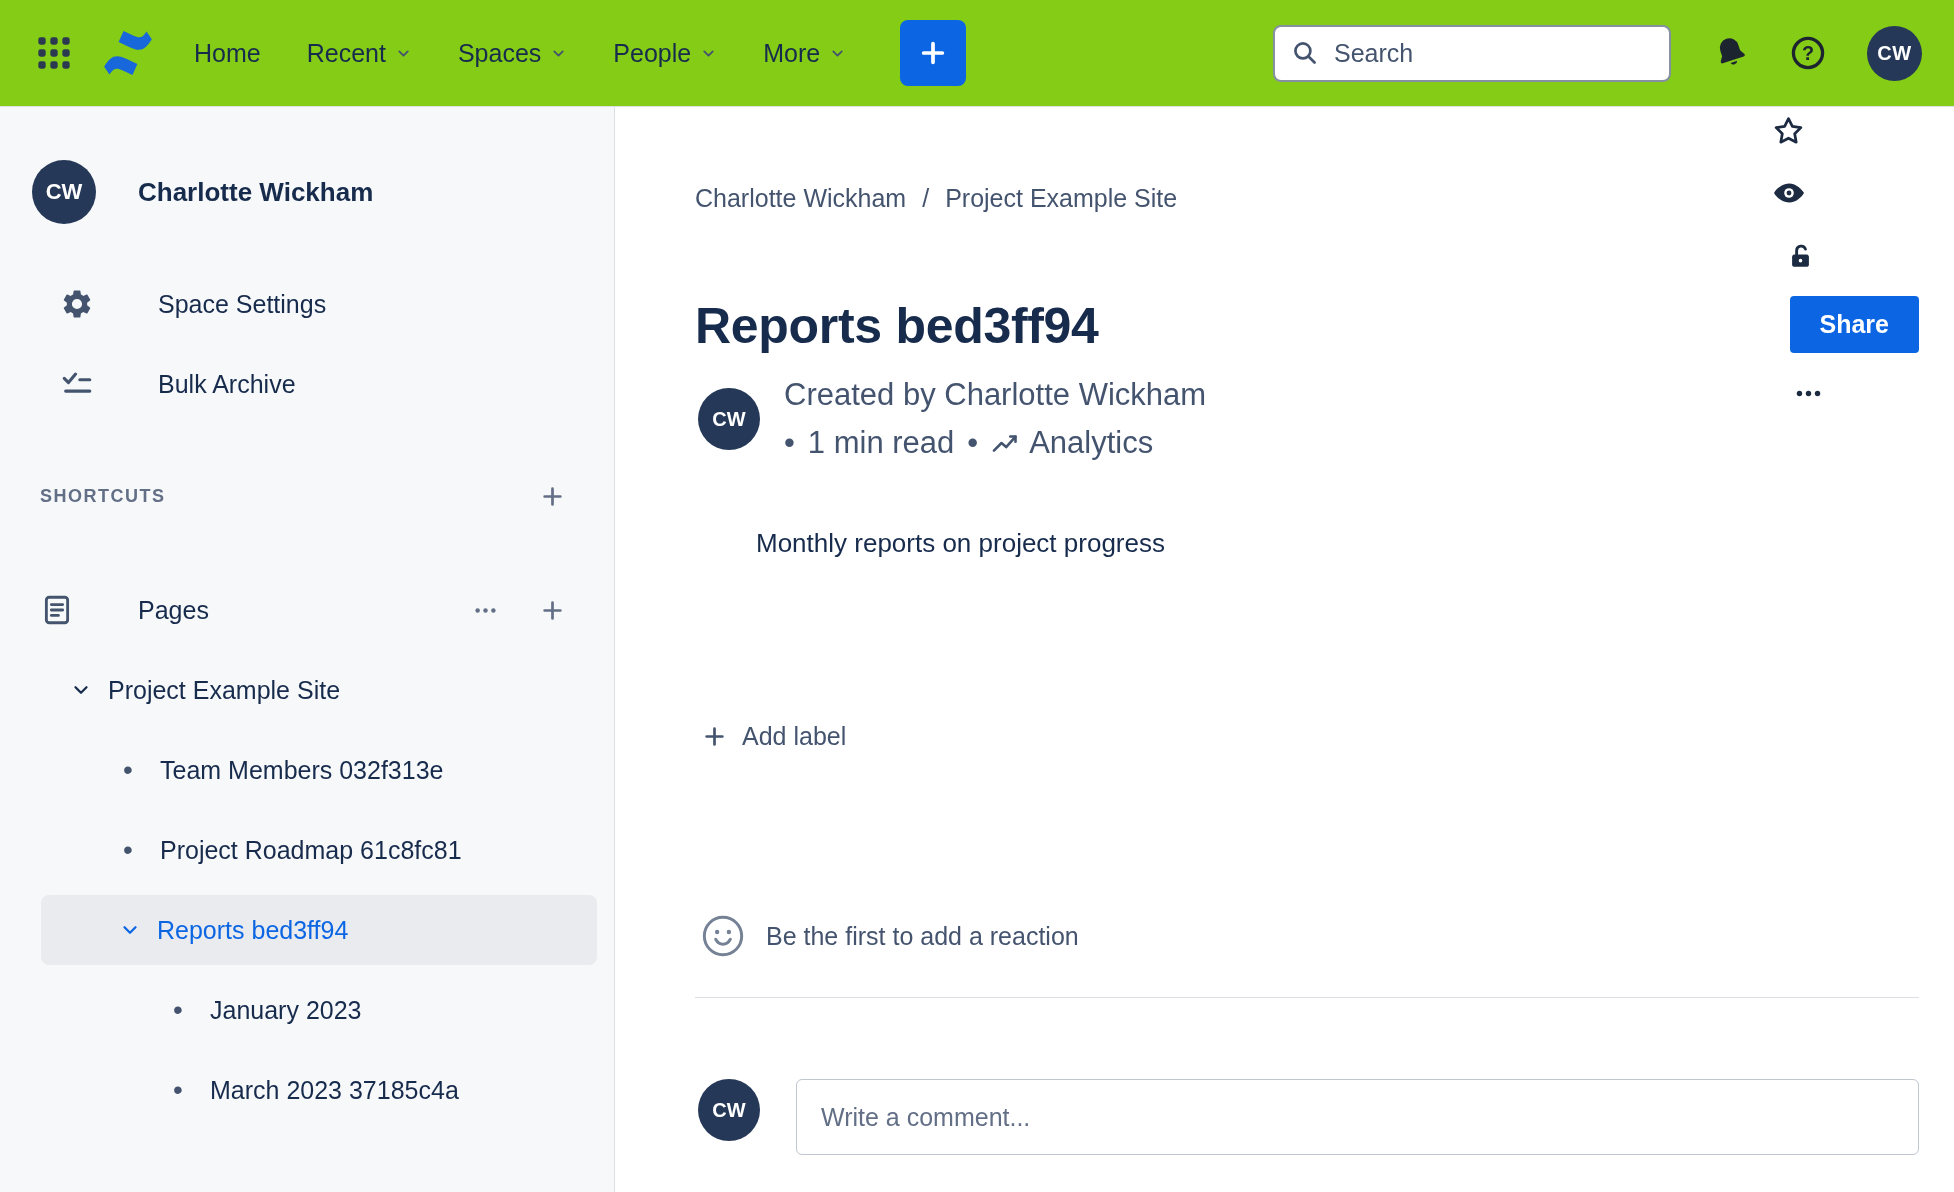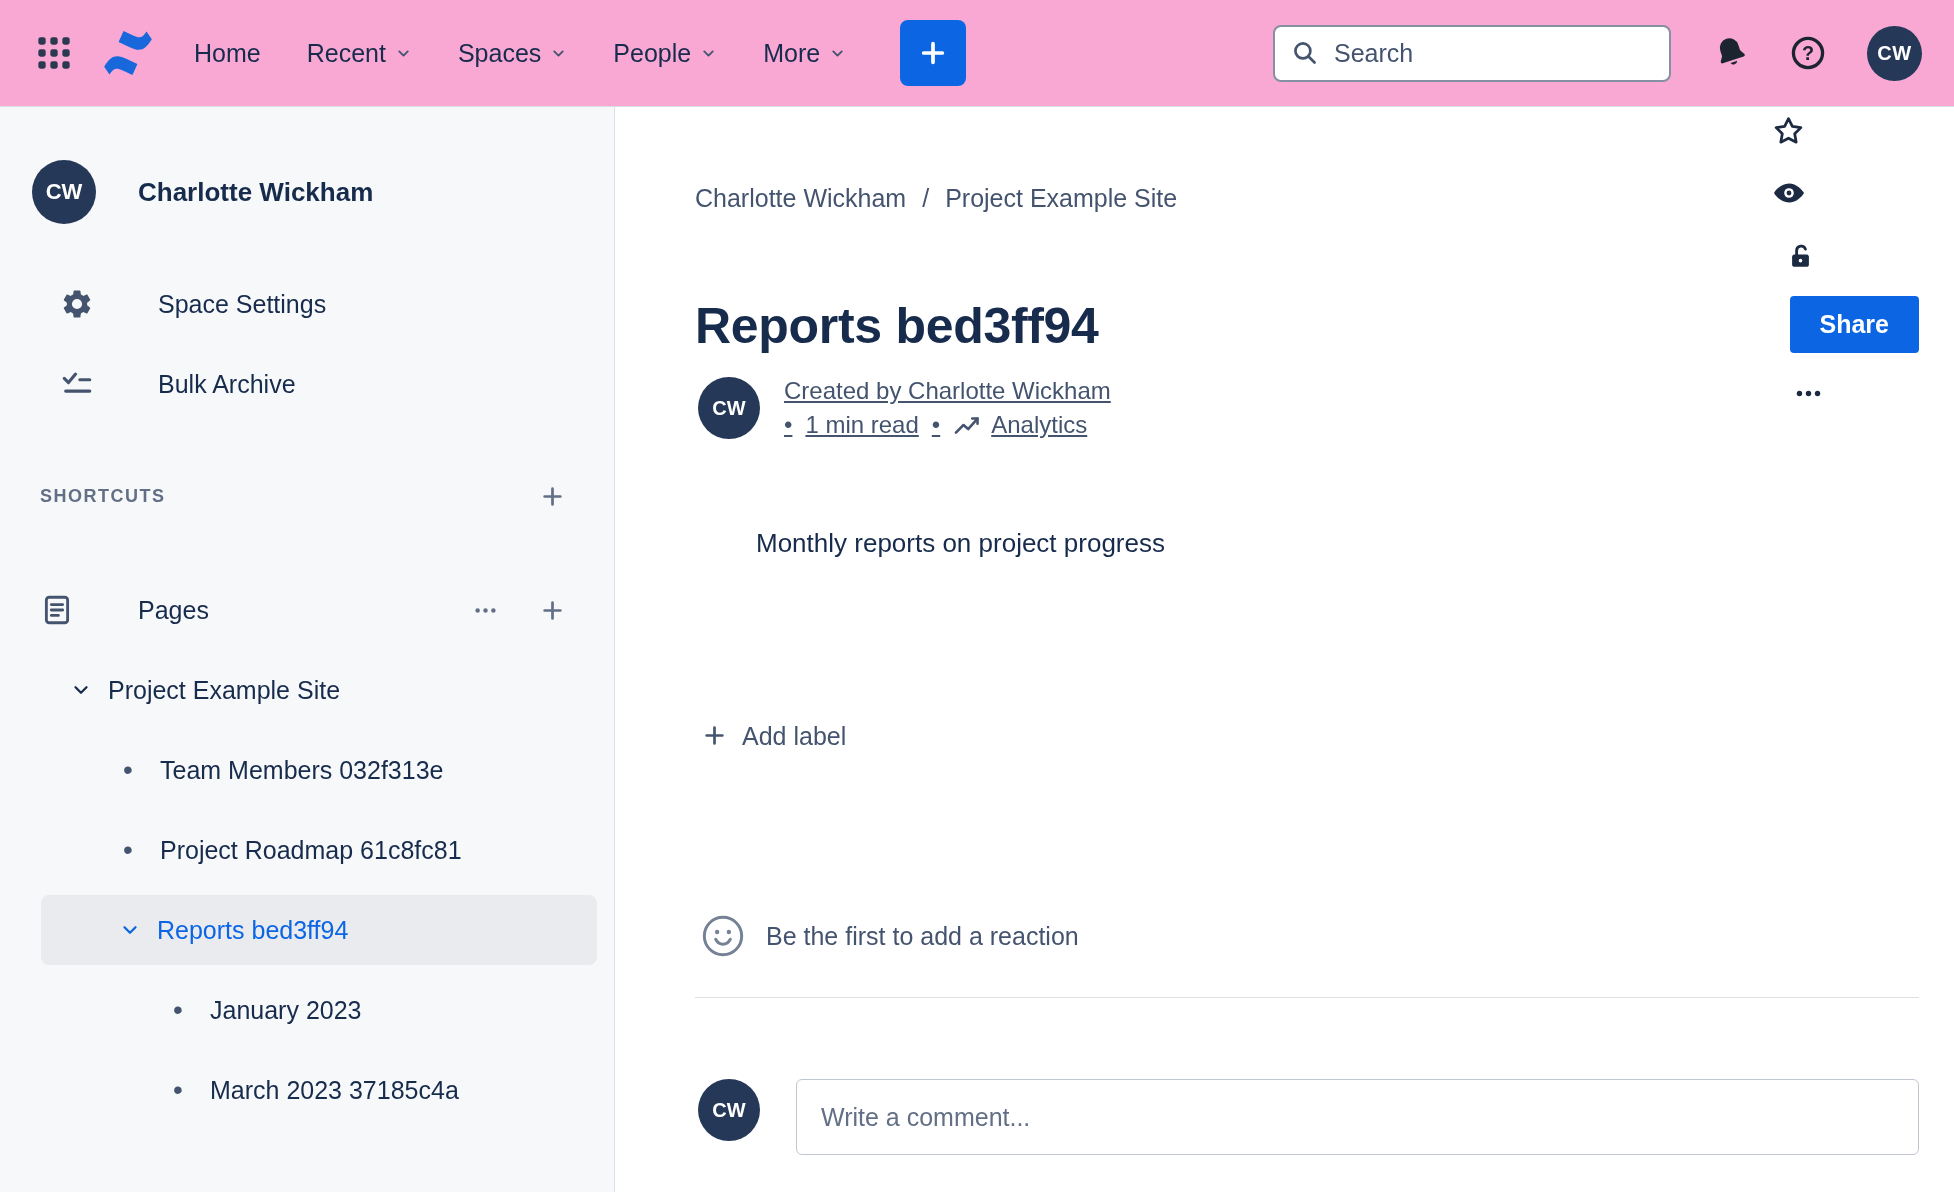--- a/index.html
+++ b/index.html
@@ -10,21 +10,21 @@
   *{box-sizing:border-box;}
   html,body{margin:0;padding:0;}
   body{
     width:1954px;height:1192px;position:relative;overflow:hidden;
     background:#fff;font-family:"Liberation Sans",sans-serif;color:var(--text);
   }
   button{font-family:inherit;}
   svg{display:block;}
 
   
-  .topnav{position:absolute;top:0;left:0;right:0;height:107px;background:#f9a8d4;
+  .topnav{position:absolute;top:0;left:0;right:0;height:107px;background:#84cc16;
     border-bottom:1px solid var(--border);display:flex;align-items:center;
     padding:0 32px 0 34px;z-index:5;}
   .icon-btn{background:none;border:none;padding:0;display:flex;align-items:center;
     justify-content:center;cursor:pointer;}
   .logo-wrap{margin-left:28px;display:flex;align-items:center;cursor:pointer;}
   .nav-items{display:flex;align-items:center;gap:46px;margin-left:40px;}
   .nav-item{display:flex;align-items:center;gap:9px;font-size:25px;font-weight:500;
     color:var(--text);cursor:pointer;background:none;border:none;padding:0;}
   .create-btn{width:66px;height:66px;border-radius:8px;background:var(--brand);
     border:none;display:flex;align-items:center;justify-content:center;cursor:pointer;margin-left:54px;}
@@ -76,25 +76,25 @@
     display:flex;align-items:center;justify-content:center;}
   .act-btn.lock{margin-left:12px;}
   .share-btn{height:57px;padding:0 30px;border:none;border-radius:4px;background:var(--brand);
     color:#fff;font-size:25px;font-weight:600;cursor:pointer;margin-left:24px;}
   .more-btn{margin-left:20px;}
   .page-title{position:absolute;top:156px;left:79px;font-size:50px;font-weight:600;
     color:var(--text);letter-spacing:-.3px;}
   .byline{position:absolute;top:270px;left:82px;display:flex;align-items:center;gap:24px;}
   .byline-avatar{width:62px;height:62px;border-radius:50%;background:var(--navy);color:#fff;
     font-size:20px;font-weight:700;display:flex;align-items:center;justify-content:center;flex:none;}
-  .byline-text{display:flex;flex-direction:column;gap:6px;font-size:24px;color:var(--subtle);text-decoration:underline;}
+  .byline-text{display:flex;flex-direction:column;gap:12px;font-size:31px;color:var(--subtle);}
   .byline-line2{display:flex;align-items:center;gap:13px;}
   .analytics-link{display:flex;align-items:center;gap:10px;cursor:pointer;color:var(--subtle);justify-content:space-between;}
   .body-text{position:absolute;top:395px;left:140px;font-size:26px;color:var(--text);}
-  .add-label{position:absolute;top:615px;left:85px;display:flex;align-items:flex-start;gap:14px;
+  .add-label{position:absolute;top:615px;left:85px;display:flex;align-items:center;gap:14px;
     font-size:25px;color:var(--subtle);background:none;border:none;cursor:pointer;padding:0;}
   .reaction-row{position:absolute;top:806px;left:84px;display:flex;align-items:center;gap:20px;}
   .reaction-btn{width:46px;height:46px;border:none;background:none;padding:0;cursor:pointer;
     display:flex;align-items:center;justify-content:center;}
   .reaction-text{font-size:25px;color:var(--subtle);}
   .content-divider{position:absolute;top:890px;left:79px;right:35px;height:1px;background:var(--border);}
   .comment-row{position:absolute;top:972px;left:82px;right:35px;display:flex;align-items:flex-start;gap:36px;}
   .comment-input{flex:1;height:76px;border:1.5px solid #c1c7d0;border-radius:6px;
     font-size:25px;color:var(--text);padding:0 24px;background:#fff;font-family:inherit;outline:none;}
   .comment-input::placeholder{color:var(--muted);opacity:1;}

